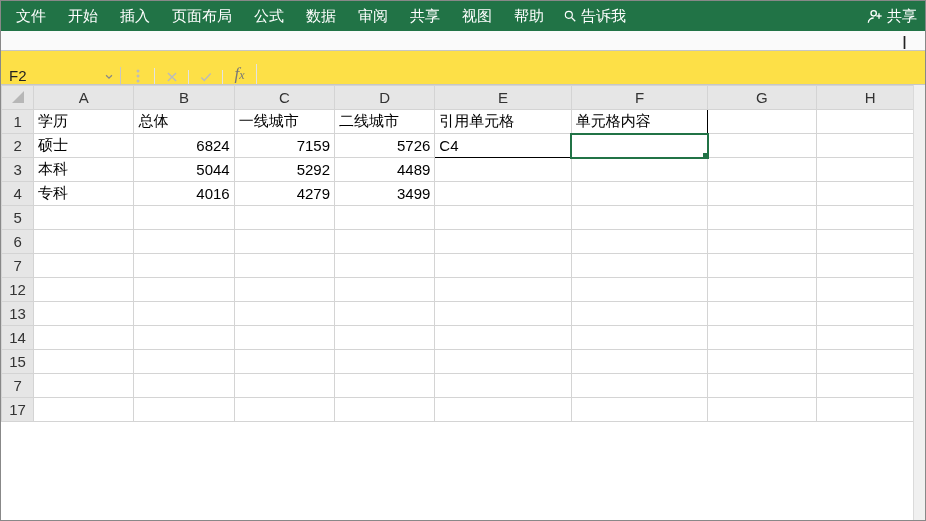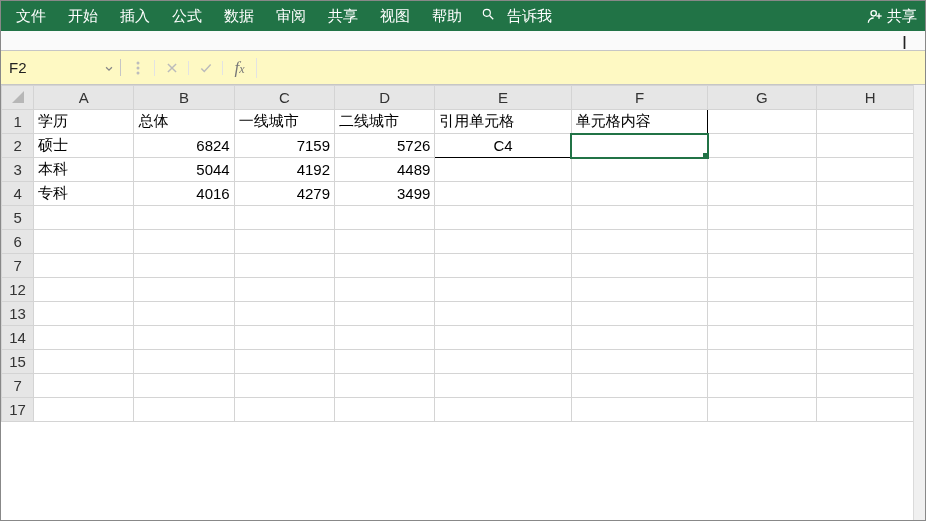--- a/index.html
+++ b/index.html
@@ -3,69 +3,70 @@
 <meta charset="utf-8">
 <style>
   * { box-sizing: border-box; margin: 0; padding: 0; }
   html, body { width: 926px; height: 521px; font-family: "Microsoft YaHei", Arial, sans-serif; background: #fff; overflow: hidden; }
   .app { width: 926px; height: 521px; display: flex; flex-direction: column; border: 1px solid #888; }
 
   
   .ribbon { height: 30px; background: #217346; display: flex; align-items: center; color: #fff; font-size: 15px; }
   .ribbon .tab { padding: 0 11px; height: 30px; line-height: 30px; cursor: pointer; white-space: nowrap; }
   .ribbon .spacer { flex: 0 0 4px; }
-  .ribbon .rsearch { display: flex; align-items: flex-start; padding: 0 8px; gap: 12px; }
+  .ribbon .rsearch { display: flex; align-items: center; padding: 0 8px; gap: 4px; }
   .ribbon .rshare { display: flex; align-items: center; padding: 0 8px; gap: 4px; }
   .ribbon svg { display: block; }
 
   
   .subribbon { height: 20px; background: #fafafa; border-bottom: 1px solid #c6c6c6; position: relative; }
   .cursor-caret { position:absolute; right:18px; top:2px; font-size:18px; color:#222; }
 
   
-  .fbar { height: 34px; background: #fef9c3; display: flex; align-items: center; border-bottom: 1px solid #c6c6c6; }
+  .fbar { height: 34px; background: #fde047; display: flex; align-items: flex-end; border-bottom: 1px solid #c6c6c6; }
   .namebox { width: 120px; border-right: 1px solid #c6c6c6; display:flex; align-items:center; padding-left:8px; font-size:15px; color:#222; position:relative; }
   .namebox .dd { position:absolute; right:6px; top:50%; transform:translateY(-50%); }
   .fb-btn { width: 34px; border-right: 1px solid #e3e3e3; display:flex; align-items:center; justify-content:center; color:#9b9b9b; }
   .fb-btn.dots { color:#bdbdbd; }
   .fb-input { flex:1; display:flex; align-items:center; padding-left:8px; font-size:15px; color:#222; }
   .fb-divider { width:6px; border-left:1px solid #c6c6c6; }
 
   
   .sheet { flex:1; overflow:hidden; position:relative; background:#fff; }
   table.grid { border-collapse: collapse; table-layout: fixed; width: 100%; }
   table.grid th, table.grid td { border: 1px solid #d4d4d4; height: 24px; font-size: 15px; font-weight: normal; padding: 0 4px; overflow:hidden; white-space:nowrap; }
   table.grid thead th { background: #e6e6e6; color:#333; text-align:center; }
   table.grid tbody th.rowhdr { background: #e6e6e6; color:#333; text-align:center; width:32px; }
   .corner { background:#e6e6e6; width:32px; }
   .colA { width:100px; } .colB{width:100px;} .colC{width:100px;} .colD{width:100px;}
   .colE{width:136px;} .colF{width:136px;} .colG{width:108px;} .colH{width:108px;}
   td.num { text-align:right; }
   td.txt { text-align:left; }
   
   td.brd-t { border-top:1.5px solid #000 !important; }
-  td.brd-b { border-bottom:1.5px solid #000 !important;text-align:center; }
+  td.brd-b { border-bottom:1.5px solid #000 !important; }
   td.brd-l { border-left:1.5px solid #000 !important; }
   td.brd-r { border-right:1.5px solid #000 !important; }
   
   td.active { outline:2px solid #217346; outline-offset:-1px; position:relative; }
   td.active::after{ content:""; position:absolute; right:-3px; bottom:-3px; width:6px; height:6px; background:#217346; border:1px solid #fff; }
 
   .vscroll { position:absolute; right:0; top:0; bottom:0; width:12px; background:#f0f0f0; border-left:1px solid #dadada;}
 </style>
 </head>
 <body>
 
 <div class="app">
 
   <div class="ribbon">
     <div class="spacer"></div>
     <div class="tab">文件</div>
     <div class="tab">开始</div>
     <div class="tab">插入</div>
+    <div class="tab">页面布局</div>
     <div class="tab">公式</div>
     <div class="tab">数据</div>
     <div class="tab">审阅</div>
     <div class="tab">共享</div>
     <div class="tab">视图</div>
     <div class="tab">帮助</div>
     <div class="rsearch">
       <span>
         <svg width="14" height="14" viewBox="0 0 24 24" fill="none" stroke="#fff" stroke-width="2">
             <circle cx="10" cy="10" r="6"></circle>
@@ -178,21 +179,21 @@
           <td class="num">5726</td>
           <td class="txt brd-b brd-l">C4</td>
           <td class="txt brd-b brd-r active"></td>
           <td></td>
           <td></td>
         </tr>
         <tr>
           <th class="rowhdr">3</th>
           <td class="txt">本科</td>
           <td class="num">5044</td>
-          <td class="num">4192</td>
+          <td class="num">5292</td>
           <td class="num">4489</td>
           <td></td>
             <td></td>
             <td></td>
             <td></td>
         </tr>
         <tr>
           <th class="rowhdr">4</th>
           <td class="txt">专科</td>
           <td class="num">4016</td>

